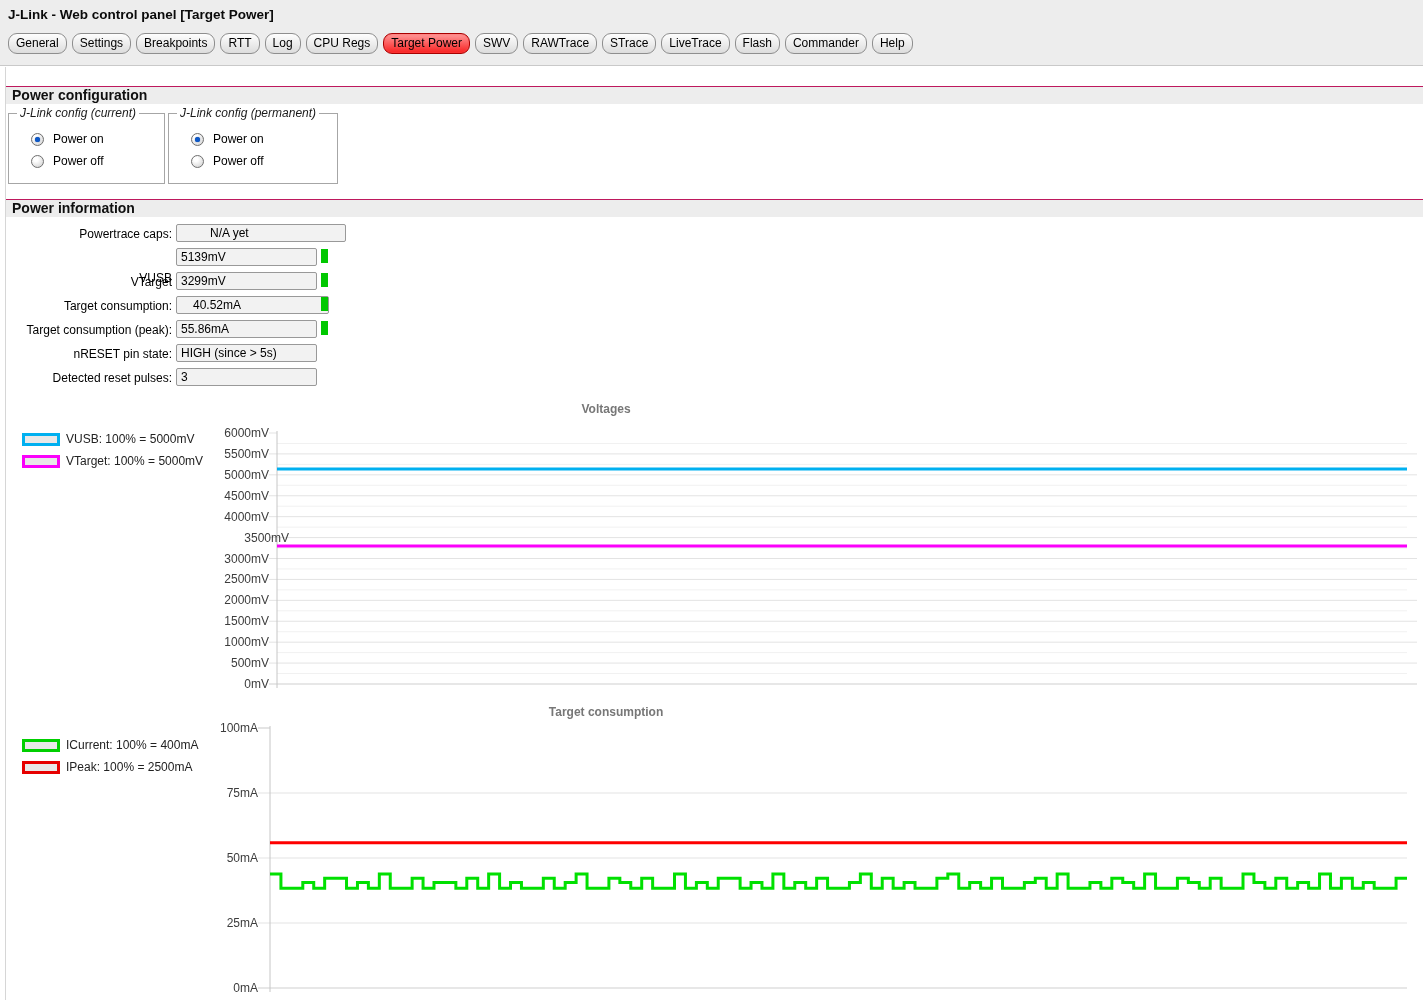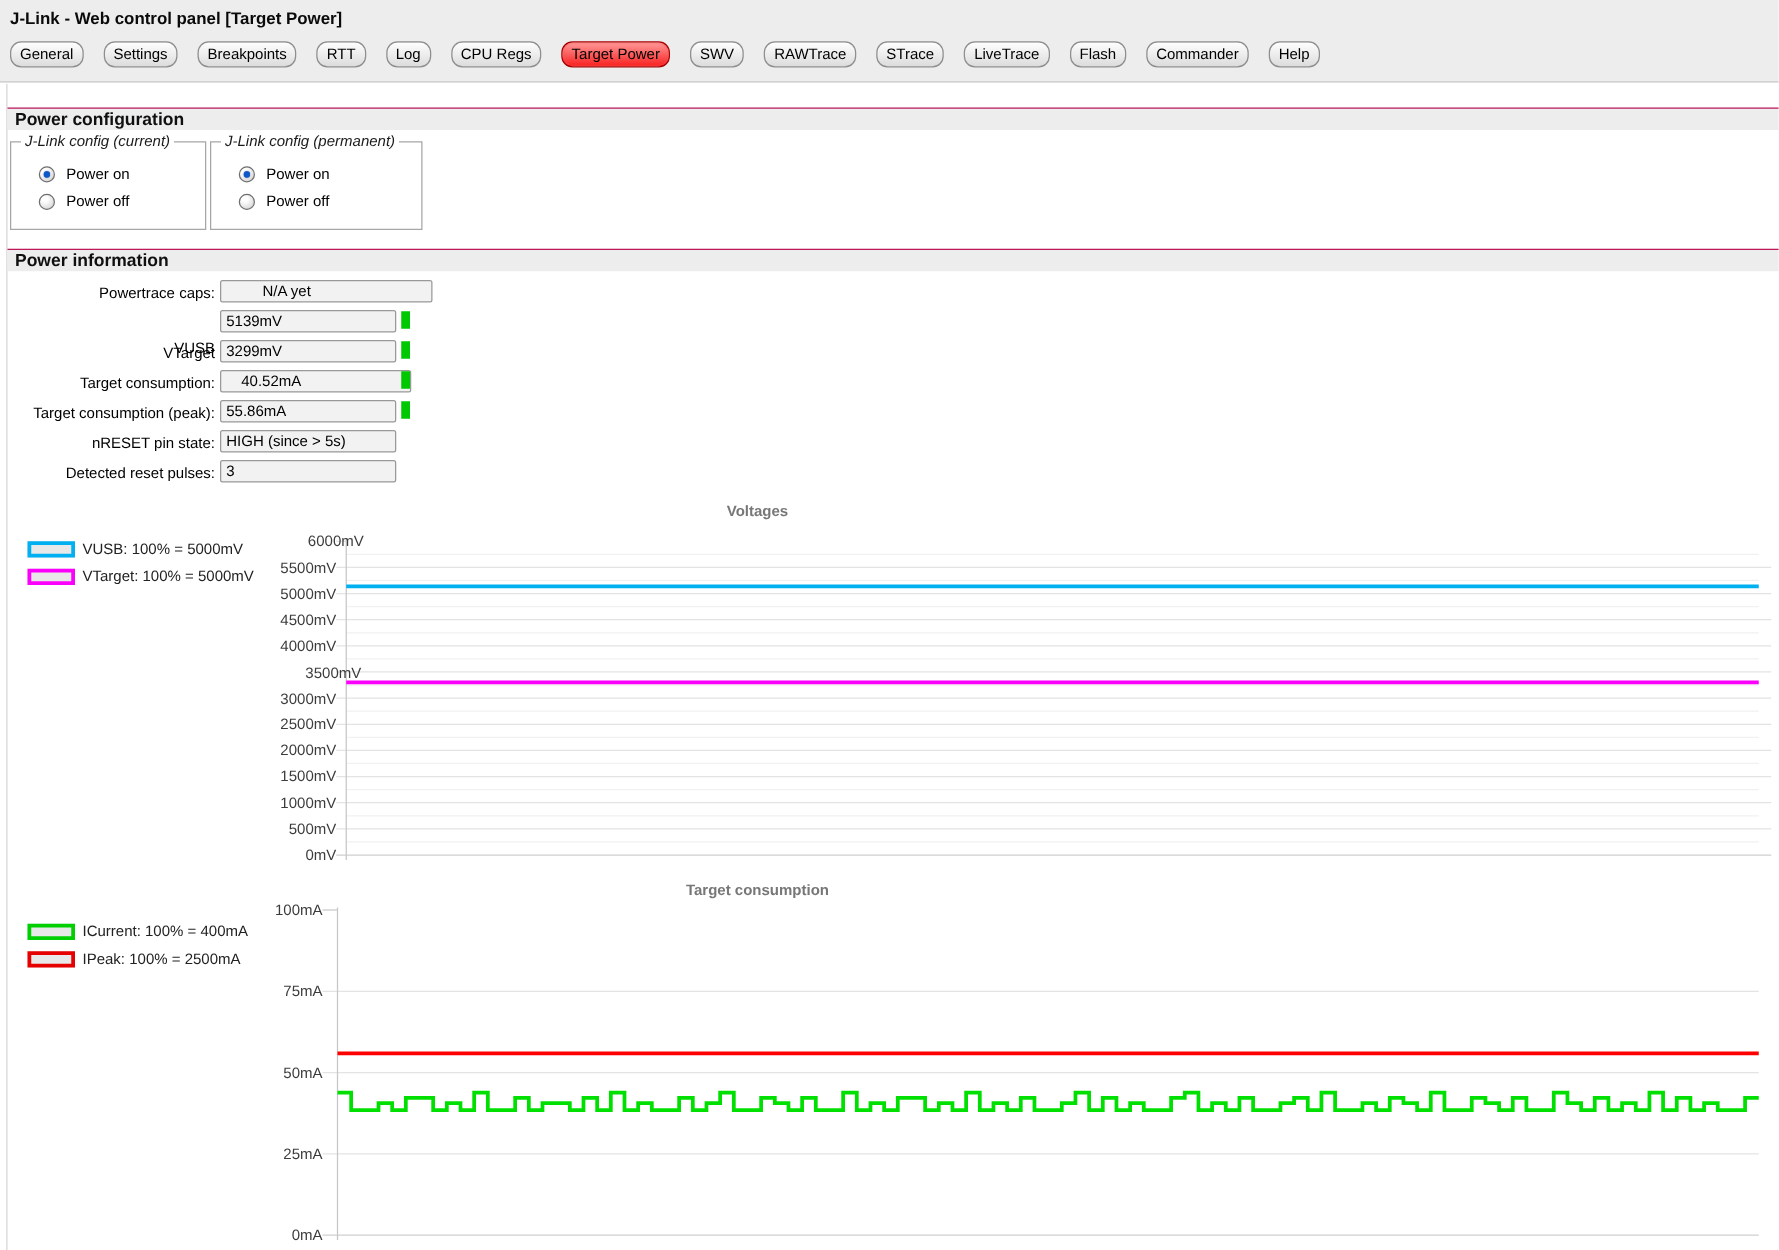--- a/index.html
+++ b/index.html
@@ -8,21 +8,21 @@
     background:#ffffff; font-family:"Liberation Sans", sans-serif; color:#111;
   }
   
   .header {
     position:absolute; left:0; top:0; width:1423px; height:66px;
     background:#ededed; border-bottom:1px solid #c9c9c9; box-sizing:border-box;
   }
   .window-title {
     position:absolute; left:8px; top:7px; font-size:13.5px; font-weight:bold; color:#0a0a0a;
   }
-  .tabbar { position:absolute; left:8px; top:33px; display:flex; gap:16px; }
+  .tabbar { position:absolute; left:8px; top:33px; display:flex; gap:5px; }
   .tab {
     font-size:12px; color:#000; padding:2px 7px 3px; white-space:nowrap;
     border:1px solid #8e8e8e; border-radius:9px;
     background:linear-gradient(#fefefe,#dcdcdc); cursor:pointer;
   }
   .tab.active {
     background:linear-gradient(#ff9a9a,#f81f1f);
     border-color:#a80000; box-shadow:0 0 2px #ff5555 inset;
   }
   
@@ -191,21 +191,21 @@
     <line x1="270" y1="726" x2="270" y2="992" stroke="#c6c6c6" stroke-width="1"></line>
     <line x1="270" y1="842.764" x2="1407" y2="842.764" stroke="#fe0000" stroke-width="3"></line>
     <path d="M 270 874.12 H 280.93 V 888.16 H 291.87 V 888.16 H 302.80 V 882.44 H 313.73 V 888.16 H 324.66 V 878.28 H 335.60 V 878.28 H 346.53 V 888.16 H 357.46 V 882.44 H 368.39 V 888.16 H 379.33 V 874.12 H 390.26 V 888.16 H 401.19 V 888.16 H 412.13 V 878.28 H 423.06 V 888.16 H 433.99 V 882.44 H 444.92 V 882.44 H 455.86 V 888.16 H 466.79 V 878.28 H 477.72 V 888.16 H 488.65 V 874.12 H 499.59 V 888.16 H 510.52 V 882.44 H 521.45 V 888.16 H 532.38 V 888.16 H 543.32 V 878.28 H 554.25 V 888.16 H 565.18 V 882.44 H 576.12 V 874.12 H 587.05 V 888.16 H 597.98 V 888.16 H 608.91 V 878.28 H 619.85 V 882.44 H 630.78 V 888.16 H 641.71 V 878.28 H 652.64 V 888.16 H 663.58 V 888.16 H 674.51 V 874.12 H 685.44 V 888.16 H 696.38 V 882.44 H 707.31 V 888.16 H 718.24 V 878.28 H 729.17 V 878.28 H 740.11 V 888.16 H 751.04 V 882.44 H 761.97 V 888.16 H 772.90 V 874.12 H 783.84 V 888.16 H 794.77 V 882.44 H 805.70 V 888.16 H 816.63 V 878.28 H 827.57 V 888.16 H 838.50 V 888.16 H 849.43 V 882.44 H 860.37 V 874.12 H 871.30 V 888.16 H 882.23 V 878.28 H 893.16 V 888.16 H 904.10 V 882.44 H 915.03 V 888.16 H 925.96 V 888.16 H 936.89 V 878.28 H 947.83 V 874.12 H 958.76 V 888.16 H 969.69 V 882.44 H 980.63 V 888.16 H 991.56 V 878.28 H 1002.49 V 888.16 H 1013.42 V 888.16 H 1024.36 V 882.44 H 1035.29 V 878.28 H 1046.22 V 888.16 H 1057.15 V 874.12 H 1068.09 V 888.16 H 1079.02 V 888.16 H 1089.95 V 882.44 H 1100.88 V 888.16 H 1111.82 V 878.28 H 1122.75 V 882.44 H 1133.68 V 888.16 H 1144.62 V 874.12 H 1155.55 V 888.16 H 1166.48 V 888.16 H 1177.41 V 878.28 H 1188.35 V 882.44 H 1199.28 V 888.16 H 1210.21 V 878.28 H 1221.14 V 888.16 H 1232.08 V 888.16 H 1243.01 V 874.12 H 1253.94 V 882.44 H 1264.88 V 888.16 H 1275.81 V 878.28 H 1286.74 V 888.16 H 1297.67 V 882.44 H 1308.61 V 888.16 H 1319.54 V 874.12 H 1330.47 V 888.16 H 1341.40 V 878.28 H 1352.34 V 888.16 H 1363.27 V 882.44 H 1374.20 V 888.16 H 1385.13 V 888.16 H 1396.07 V 878.28 H 1407" fill="none" stroke="#00e000" stroke-width="3"></path>
   </svg>
 <div id="chart-html">
     <div class="chart-title" style="top: 402px;">Voltages</div>
     <div class="legend-swatch" style="top: 433px; border-color: rgb(0, 176, 240);"></div>
     <div class="legend-label" style="top: 432px;">VUSB: 100% = 5000mV</div>
     <div class="legend-swatch" style="top: 455px; border-color: rgb(251, 0, 251);"></div>
     <div class="legend-label" style="top: 454px;">VTarget: 100% = 5000mV</div>
-    <div class="y-tick-label" style="width: 269px; top: 426px; margin-left: 22px;">6000mV</div>
+    <div class="y-tick-label" style="width: 269px; top: 426px;">6000mV</div>
     <div class="y-tick-label" style="width: 269px; top: 446.917px;">5500mV</div>
     <div class="y-tick-label" style="width: 269px; top: 467.833px;">5000mV</div>
     <div class="y-tick-label" style="width: 269px; top: 488.75px;">4500mV</div>
     <div class="y-tick-label" style="width: 269px; top: 509.667px;">4000mV</div>
     <div class="y-tick-label" style="width: 269px; top: 530.583px; margin-left: 20px;">3500mV</div>
     <div class="y-tick-label" style="width: 269px; top: 551.5px;">3000mV</div>
     <div class="y-tick-label" style="width: 269px; top: 572.417px;">2500mV</div>
     <div class="y-tick-label" style="width: 269px; top: 593.333px;">2000mV</div>
     <div class="y-tick-label" style="width: 269px; top: 614.25px;">1500mV</div>
     <div class="y-tick-label" style="width: 269px; top: 635.167px;">1000mV</div>

